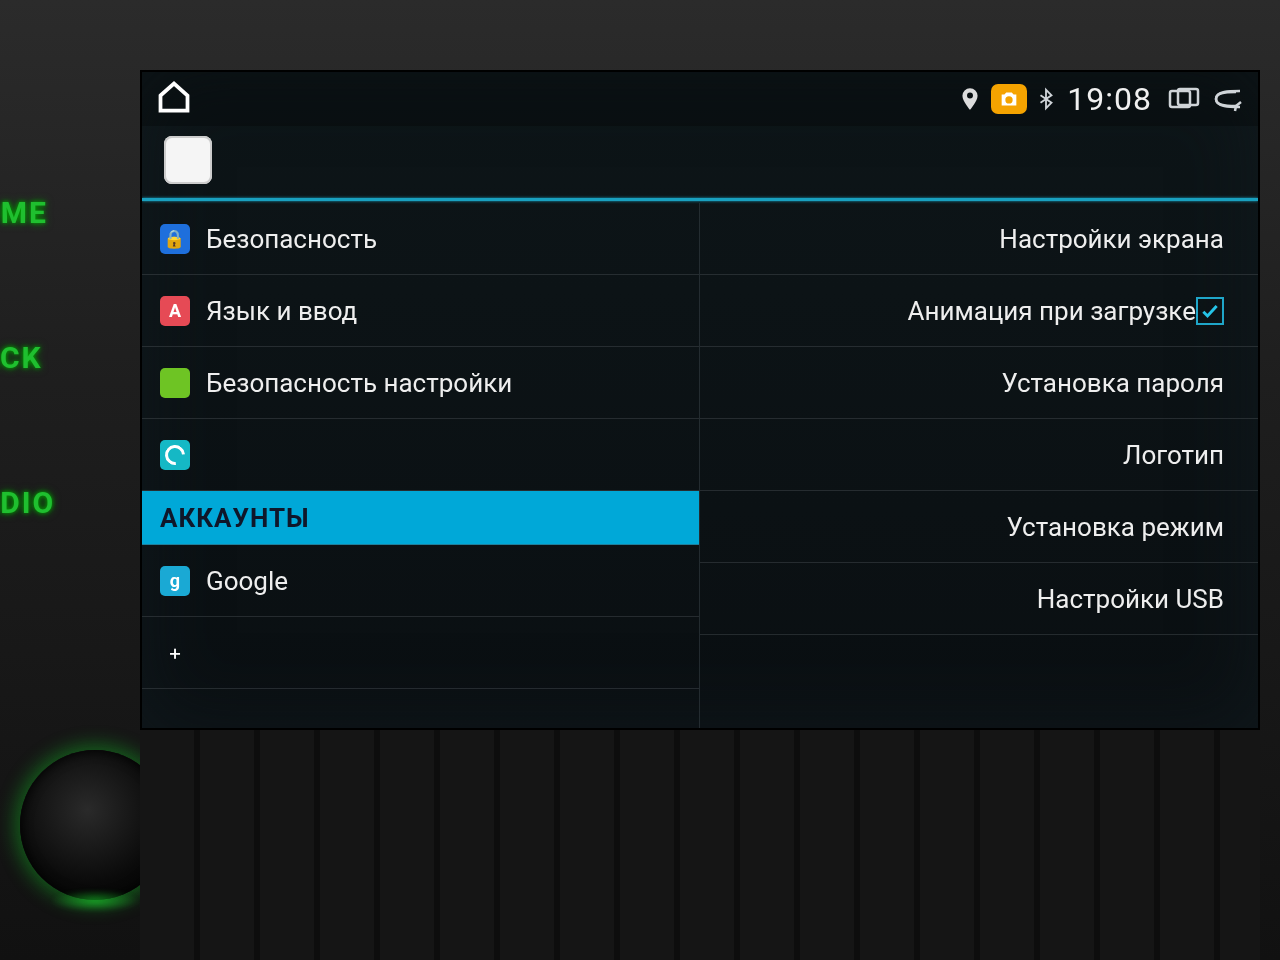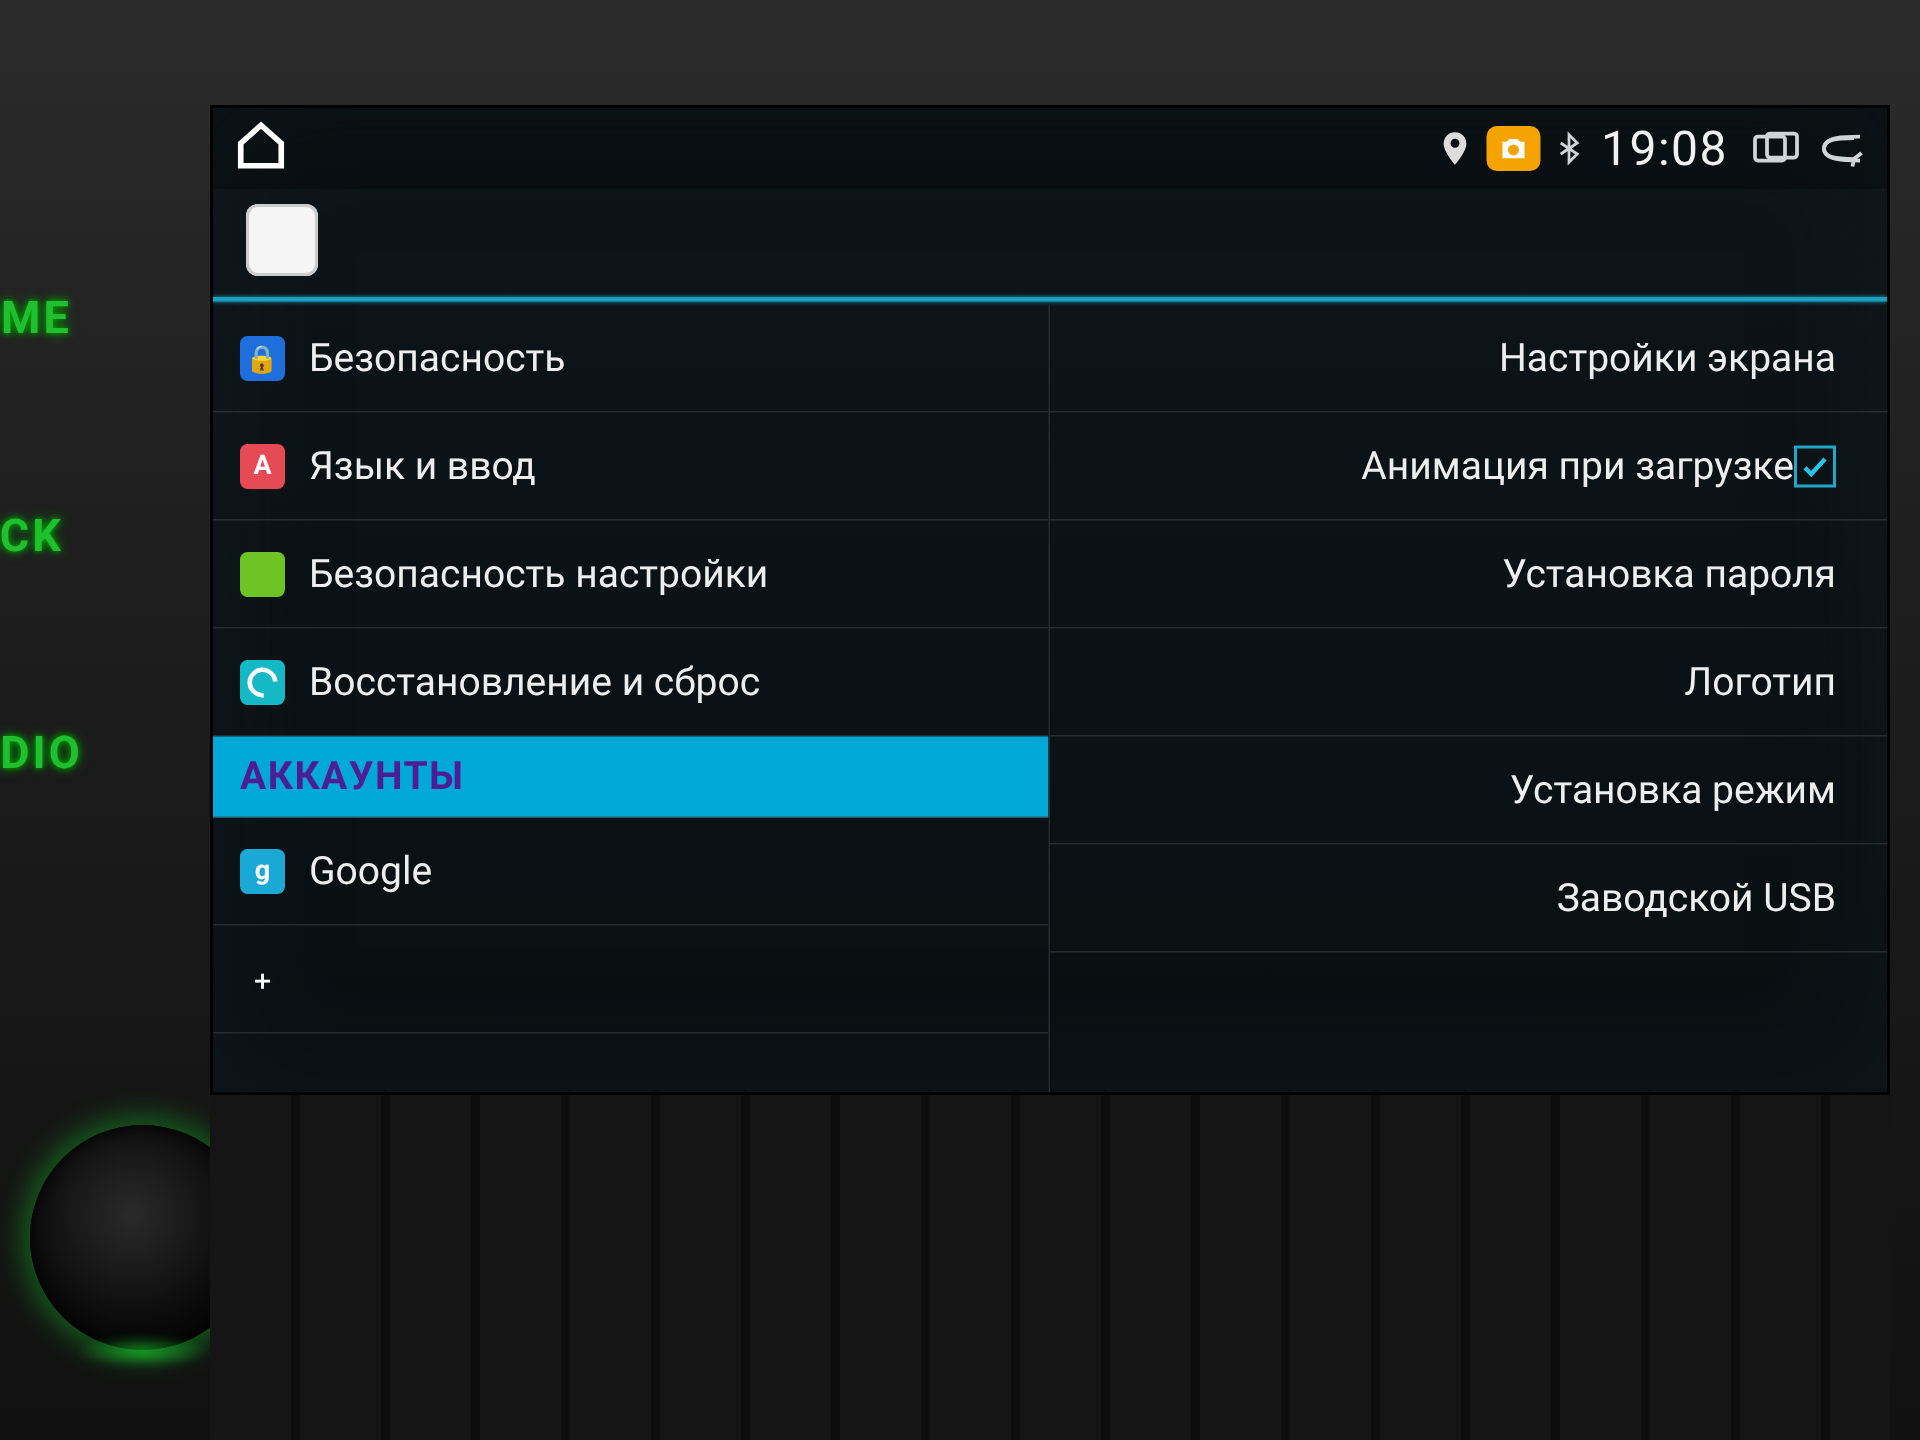--- a/index.html
+++ b/index.html
@@ -144,21 +144,21 @@
   .ic-blue   { background:#1e6fdc; }
   .ic-red    { background:#e64a55; }
   .ic-green  { background:#6ec424; }
   .ic-teal   { background:#15b8c5; position:relative;}
   .ic-teal::after{content:""; position:absolute; width:14px;height:14px;border:3px solid #fff;border-radius:50%;border-right-color:transparent; transform:rotate(40deg);}
   .ic-cyan   { background:#1aa9d4; }
   .ic-plus   { background:transparent; color:#eee; font-size:30px; font-weight:300;}
 
   .row.section-hdr {
     background:#00a8d8;
-    color:#4c1d95;
+    color:#0f172a;
     font-weight:700;
     text-transform:uppercase;
     height:54px;
     padding-left:18px;
     letter-spacing:1px;
   }
 
   .right .row { justify-content:flex-end; padding-right:34px; }
   .chk {
     width:28px; height:28px; border:2px solid #1fa6c9;
@@ -243,21 +243,20 @@
         <div class="row">
           <span class="licon ic-red">A</span>
           <span>Язык и ввод</span>
         </div>
         <div class="row">
           <span class="licon ic-green"></span>
           <span>Безопасность настройки</span>
         </div>
         <div class="row">
           <span class="licon ic-teal"></span>
-          <span>Восстановление и сброс</span>
         </div>
         <div class="row section-hdr">
           <span>АККАУНТЫ</span>
         </div>
         <div class="row">
           <span class="licon ic-cyan">g</span>
           <span>Google</span>
         </div>
         <div class="row">
           <span class="licon ic-plus">＋</span>
@@ -279,21 +278,21 @@
         <div class="row">
           <span>Установка пароля</span>
         </div>
         <div class="row">
           <span>Логотип</span>
         </div>
         <div class="row">
           <span>Установка режим</span>
         </div>
         <div class="row">
-          <span>Заводской USB</span>
+          <span>Настройки USB</span>
         </div>
       </div>
     </div>
 
   </div>
 
   <div class="below"></div>
 
 </div>
 

